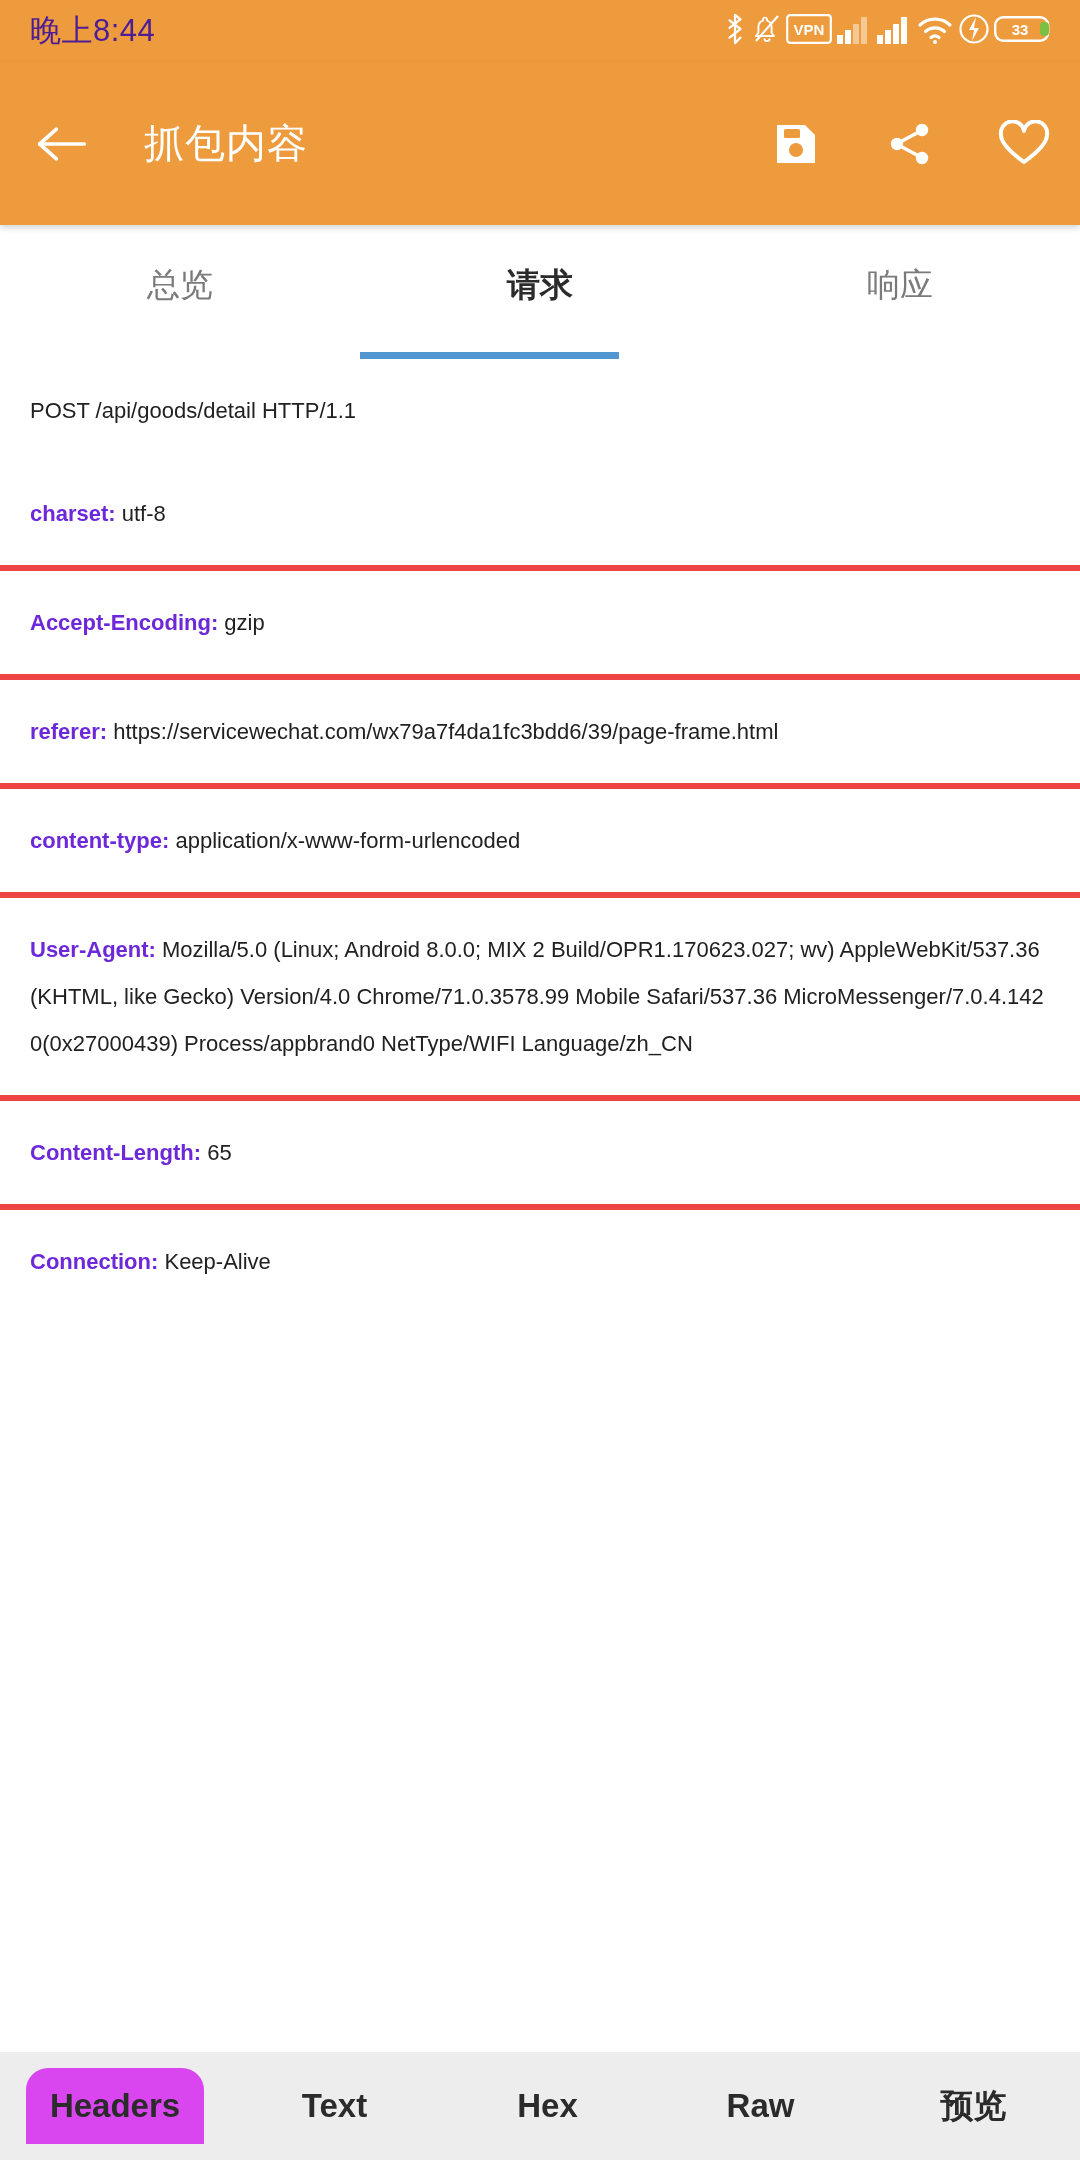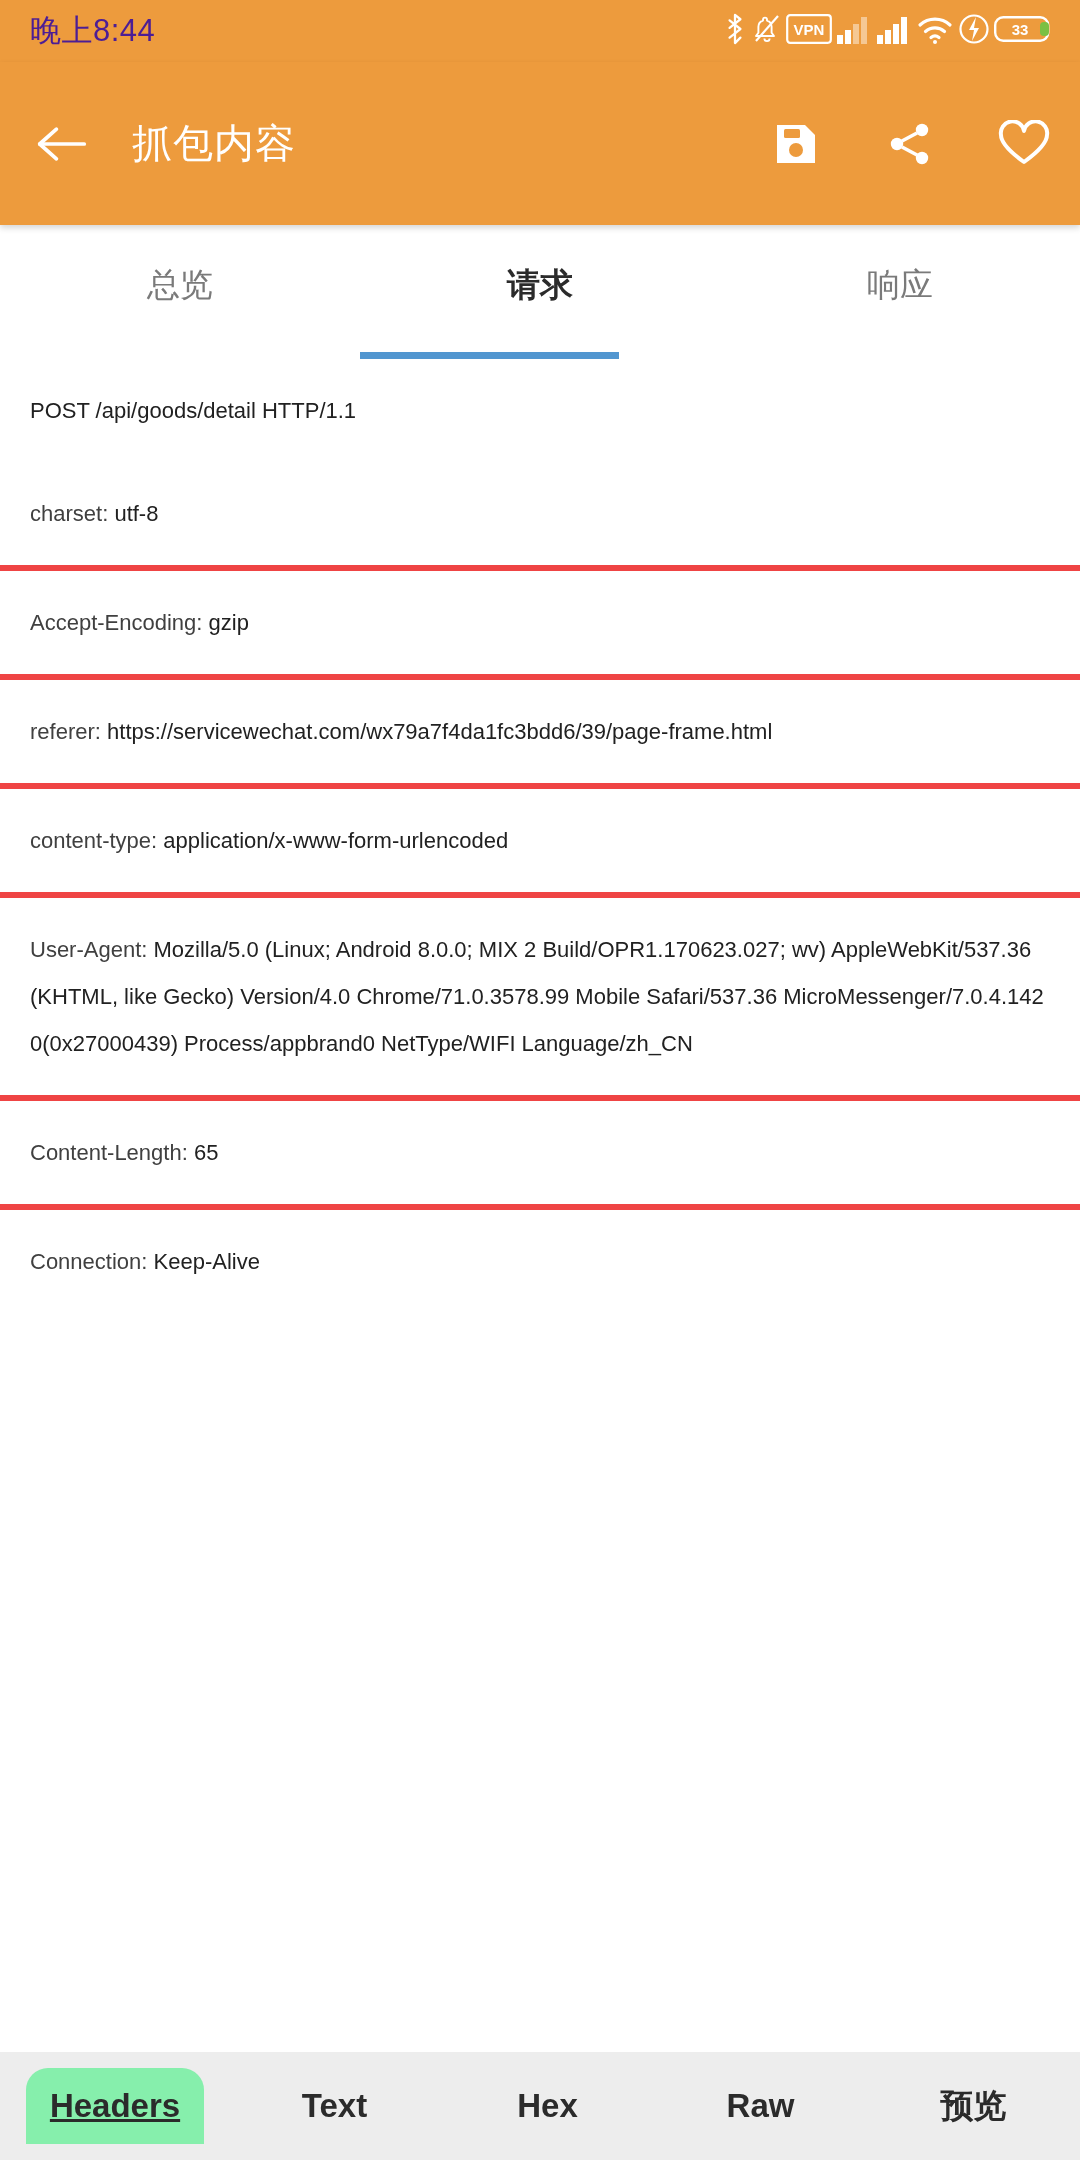--- a/index.html
+++ b/index.html
@@ -45,21 +45,21 @@
     align-items: center;
     padding: 0 30px 0 36px;
     box-sizing: border-box;
     position: relative;
     box-shadow: 0 3px 6px rgba(0,0,0,0.16);
     z-index: 5;
   }
   #toolbar-title {
     color: #ffffff;
     font-size: 40px;
-    margin-left: 44px;
+    margin-left: 56px;
     letter-spacing: 1px;
     white-space: nowrap;
   }
   #toolbar-actions {
     margin-left: auto;
     display: flex;
     align-items: center;
     gap: 62px;
   }
   .tb-icon {
@@ -110,21 +110,22 @@
     box-sizing: border-box;
     font-size: 22px;
     line-height: 47px;
     color: #212121;
     word-break: break-all;
   }
   .hrow.divider {
     border-top: 6px solid #ef4444;
   }
   .hkey {
-    color: #404040;
+    color: #6d28d9;
+    font-weight: bold;
   }
   .hval {
     color: #212121;
   }
   .hrow.plain .hval { color: #212121; }
 
   
   #bottom-bar {
     position: absolute;
     left: 0;
@@ -139,24 +140,23 @@
     flex: 1;
     display: flex;
     align-items: center;
     justify-content: center;
     font-size: 33px;
     color: #2b2b2b;
     font-weight: bold;
     box-sizing: border-box;
   }
   .btab.active {
-    background: #86efac;
+    background: #d946ef;
     border-radius: 22px 22px 0 0;
     margin: 16px;
-    text-decoration: underline;
   }
   #btab-headers-wrap {
     flex: 0 0 228px;
     padding: 0 8px 0 10px;
     box-sizing: border-box;
     display: flex;
   }
   #btab-headers-wrap .btab { width: 100%; }
 </style>
 </head>

